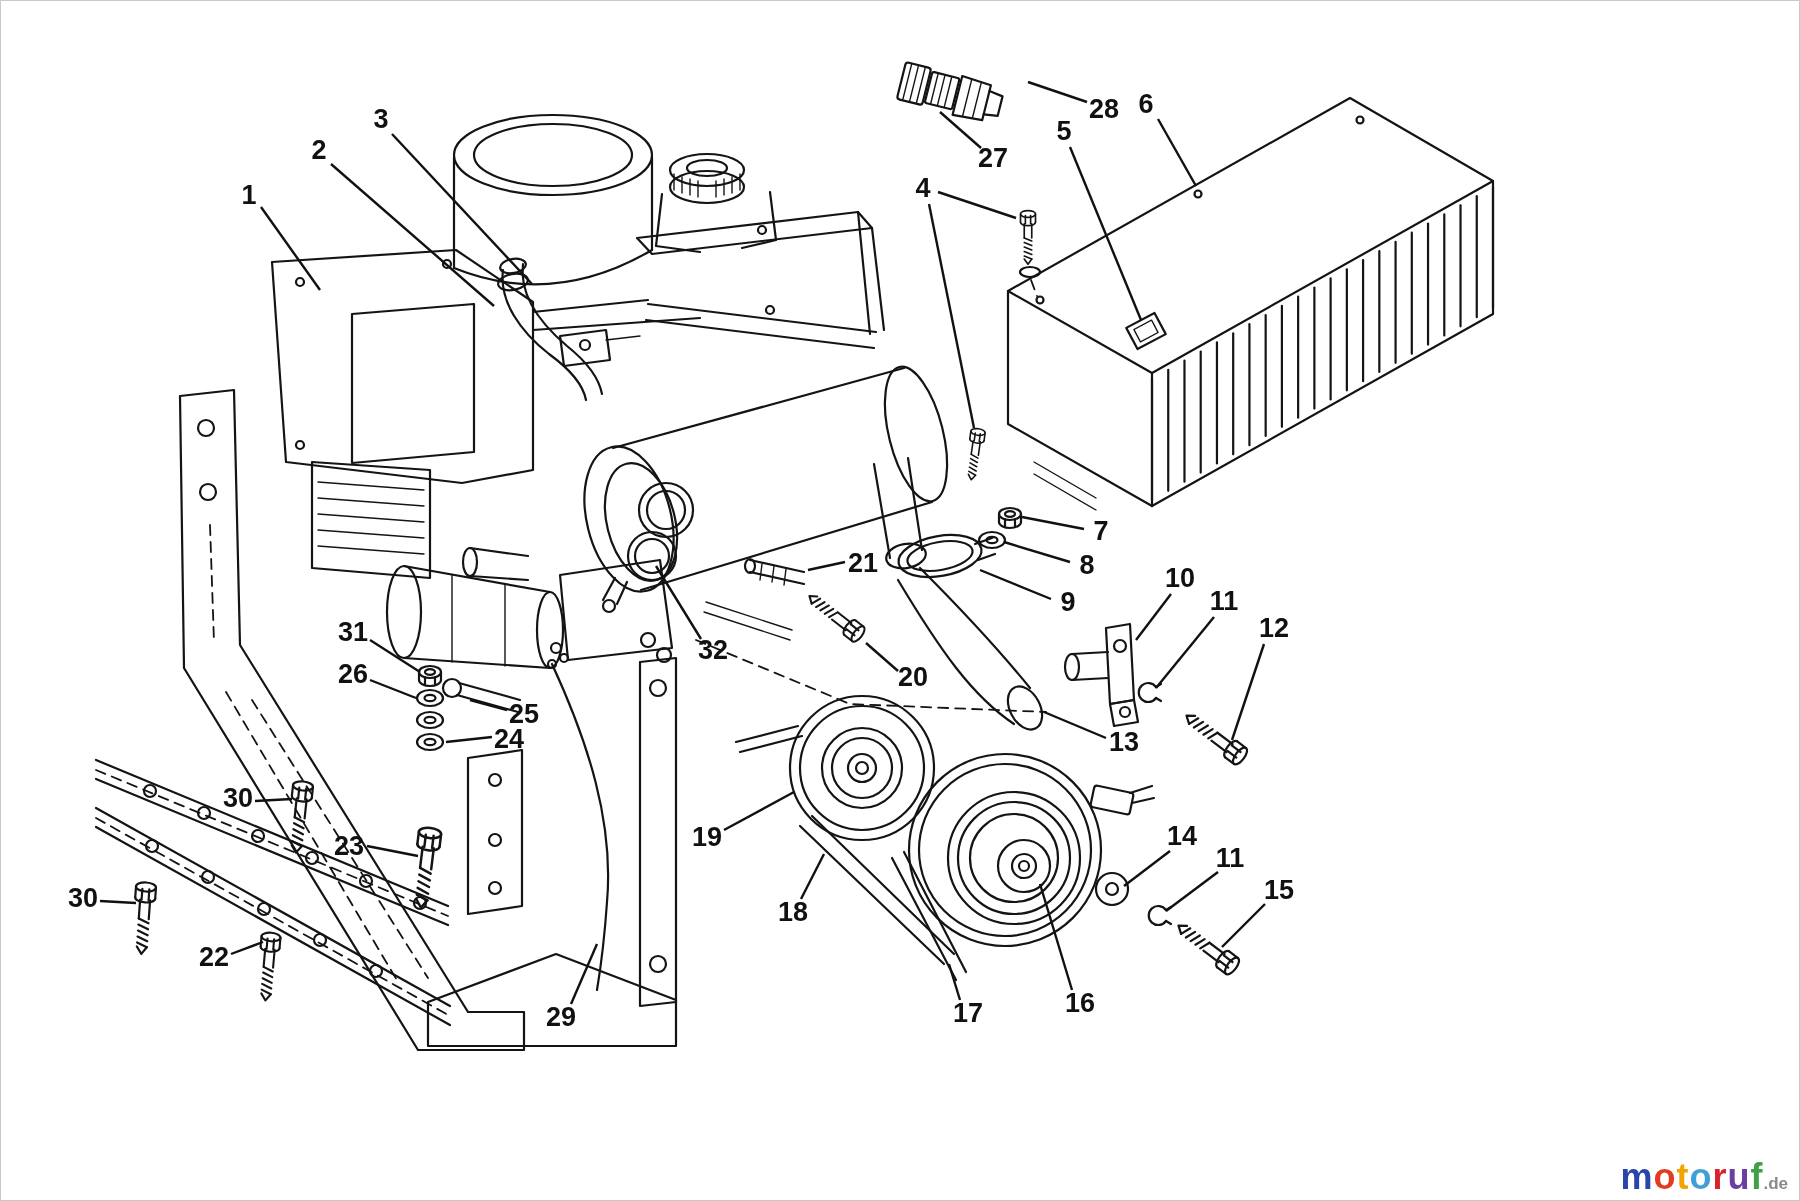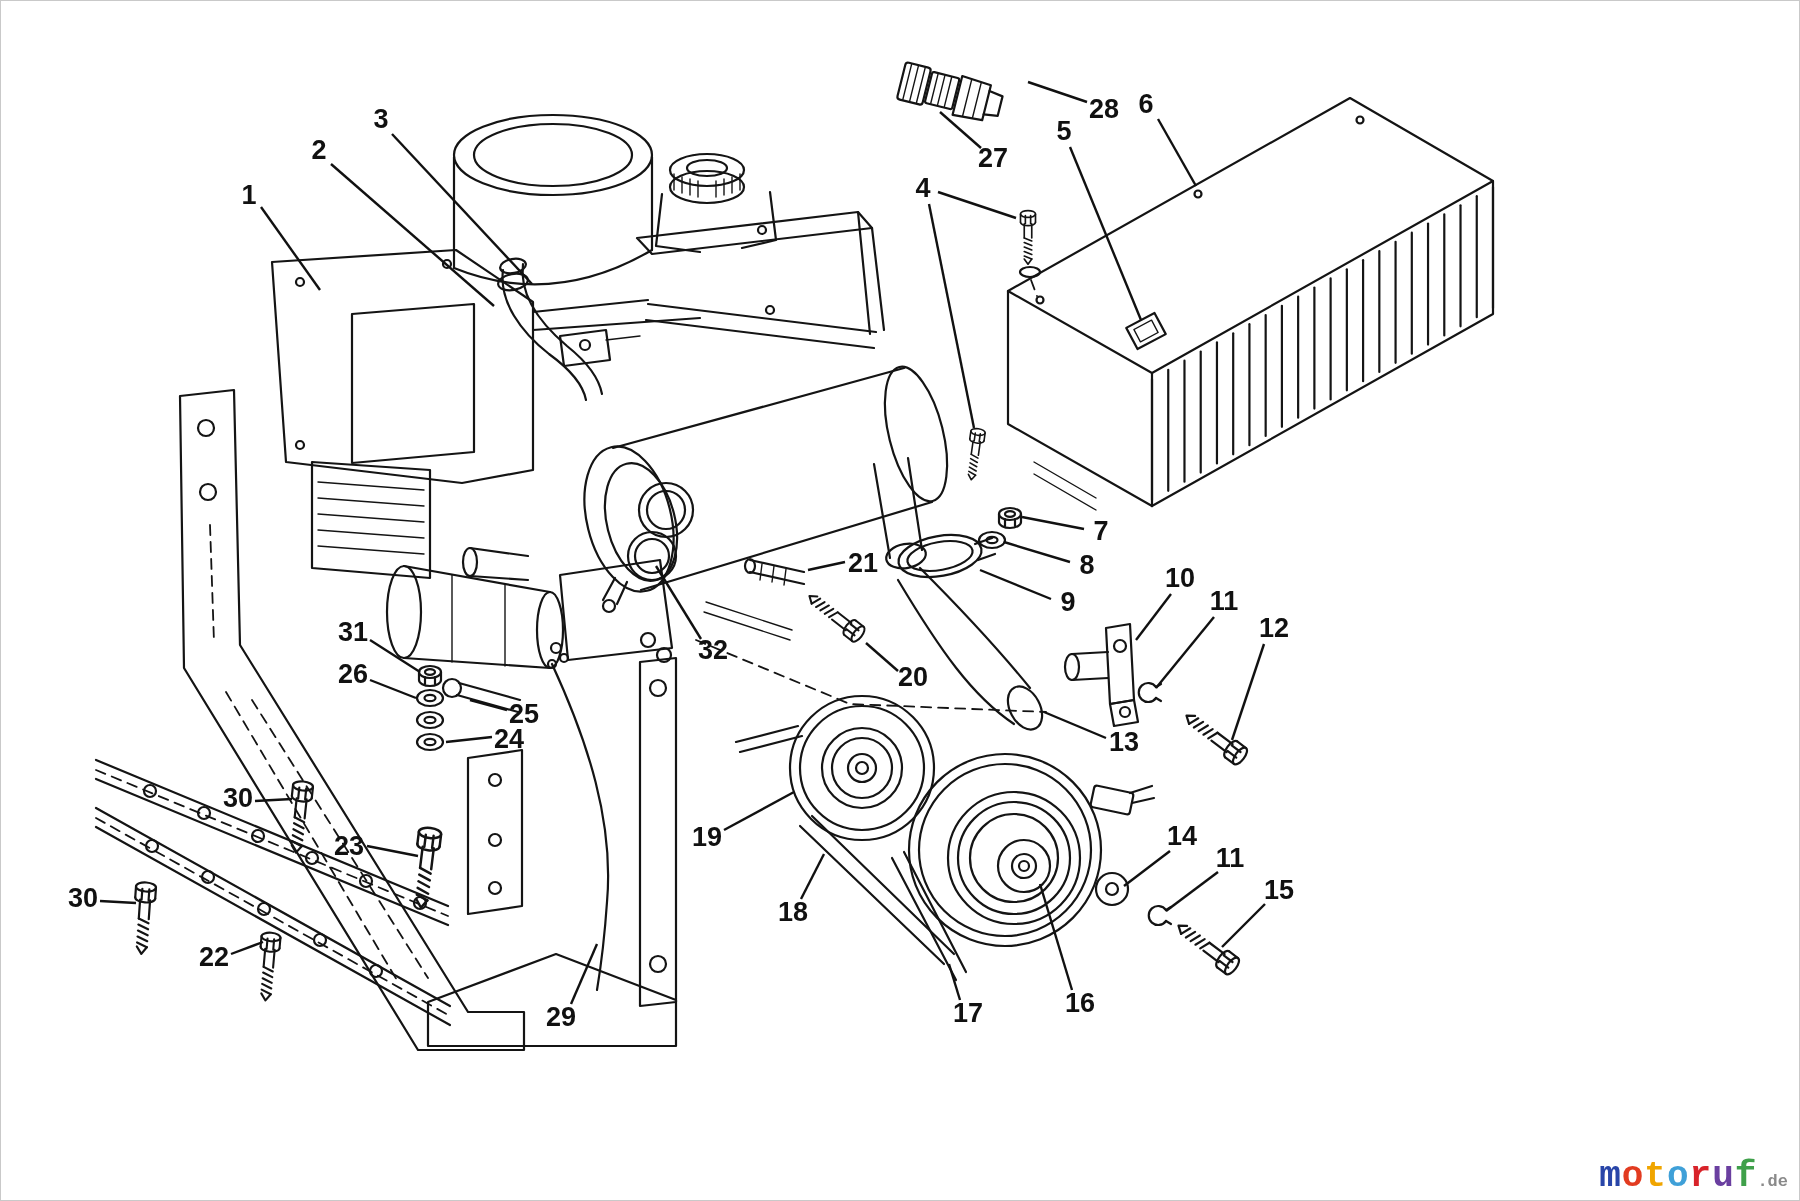--- a/index.html
+++ b/index.html
@@ -12,21 +12,21 @@
   #artwork{stroke:#141414;stroke-width:2.2;fill:none;stroke-linecap:round;stroke-linejoin:round;}
   #artwork .thin{stroke-width:1.4;}
   #artwork .dashed{stroke-dasharray:10 7;stroke-width:1.8;}
   #callouts line.leader{stroke:#111111;stroke-width:2.4;}
   #callouts text{
     font-family:"Liberation Sans",sans-serif;font-weight:700;font-size:27px;
     fill:#111111;stroke:none;text-anchor:middle;dominant-baseline:middle;
   }
   .watermark{
     position:absolute;right:12px;bottom:6px;
-    font-family:Liberation Mono, monospace;font-weight:bold;font-size:36px;line-height:1;
+    font-family:Liberation Sans, sans-serif;font-weight:bold;font-size:36px;line-height:1;
     letter-spacing:1px;user-select:none;
   }
   .watermark .wm-suffix{font-size:17px;font-weight:bold;letter-spacing:0;}
 </style>
 </head>
 <body>
 
 <div class="page">
 
   <svg id="diagram-svg" width="1800" height="1201" viewBox="0 0 1800 1201" xmlns="http://www.w3.org/2000/svg">

